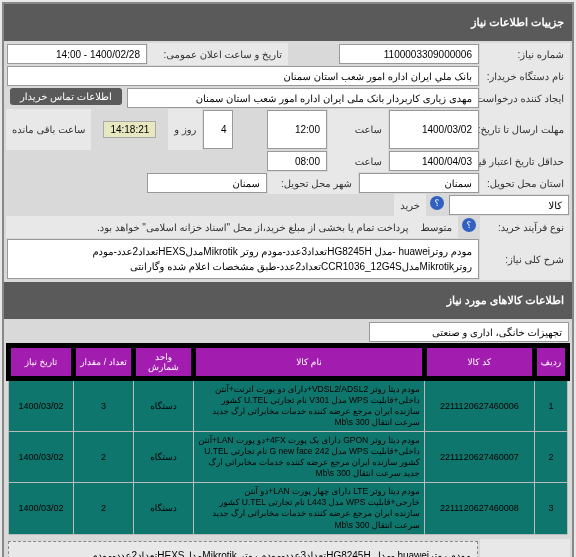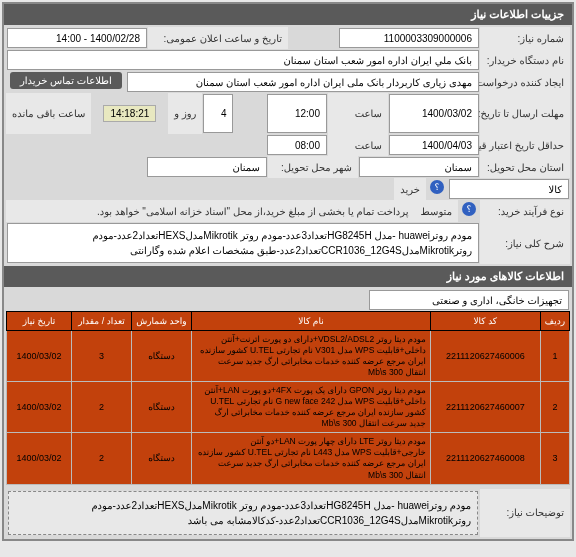--- a/index.html
+++ b/index.html
@@ -11,21 +11,21 @@
   width: 576px;
 }
 .container {
   background: #d9d9d9;
   border: 2px solid #888;
   margin: 2px;
 }
 .section-header {
   background: #5a5a5a;
   color: #fff;
-  padding: 4px 8px;
+  padding: 12px 8px;
   font-size: 11px;
   font-weight: bold;
 }
 .section-body {
   padding: 2px;
 }
 .row {
   display: flex;
   align-items: stretch;
   min-height: 22px;
@@ -74,28 +74,28 @@
 .multiline {
   line-height: 1.5;
   padding: 4px 6px;
 }
 table.data-table {
   width: 100%;
   border-collapse: collapse;
   font-size: 9px;
 }
 table.data-table th {
-  background: #c2410c;
+  background: #a21caf;
   color: #fff;
   padding: 4px;
-  border: 1px solid #000000;
+  border: 5px solid #000000;
   font-weight: normal;
 }
 table.data-table td {
-  background: #c2410c;
+  background: #0f766e;
   padding: 3px 4px;
   border: 1px solid #bbb;
   text-align: center;
 }
 table.data-table td.desc {
   text-align: right;
   font-size: 8.5px;
   line-height: 1.3;
 }
 .circle-btn {

